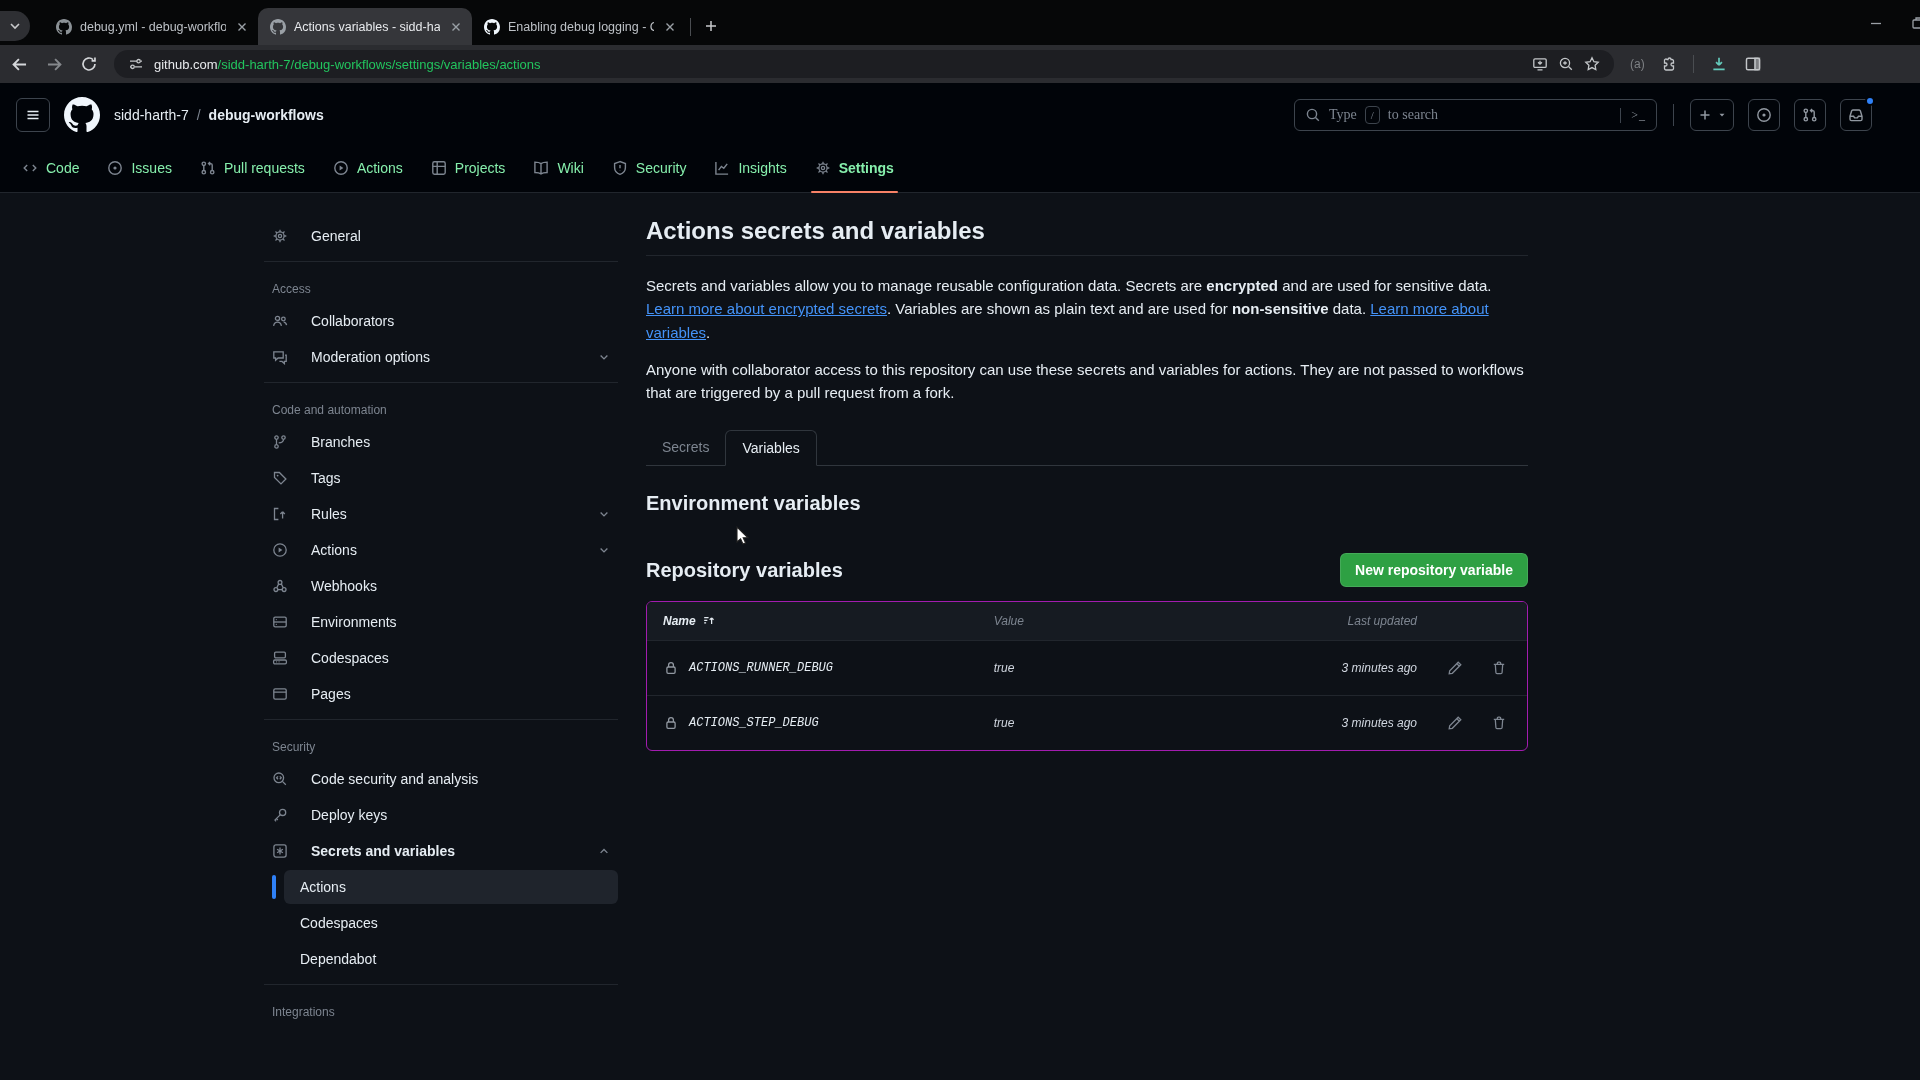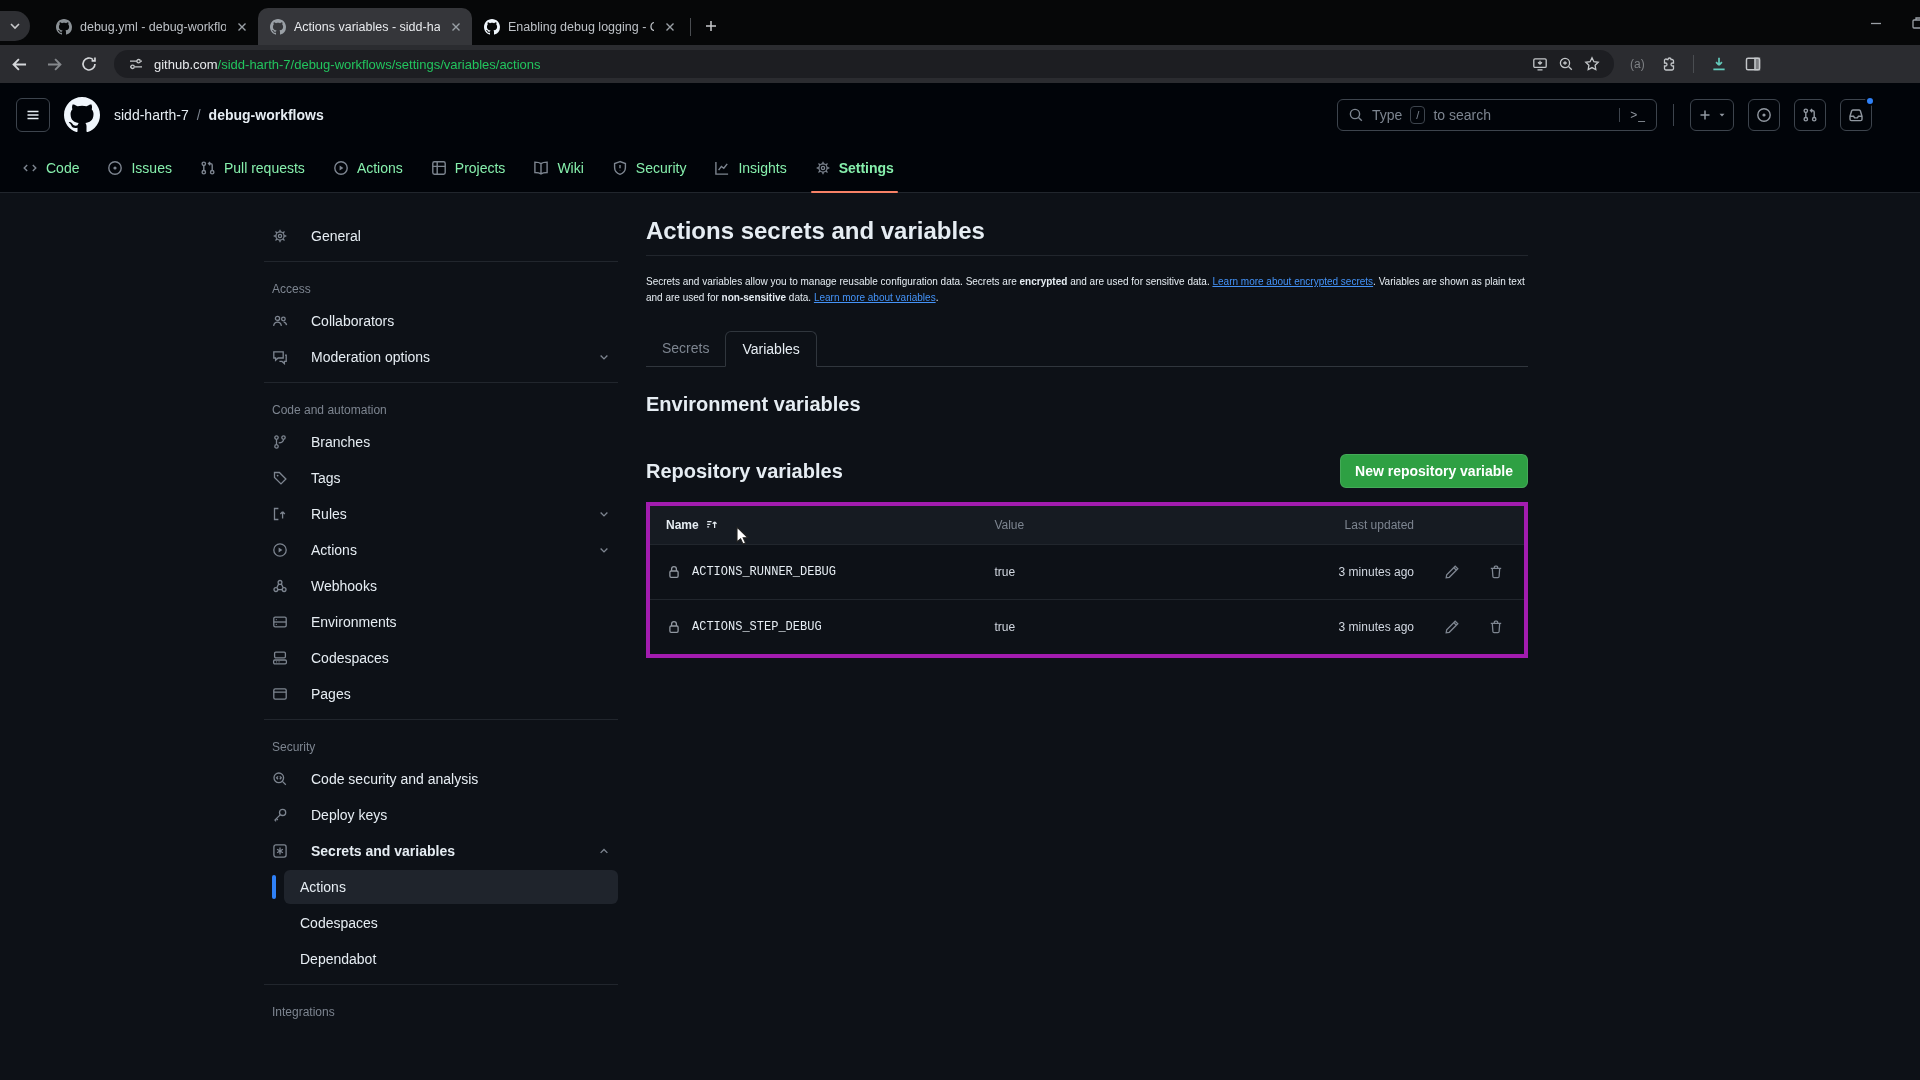--- a/index.html
+++ b/index.html
@@ -42,22 +42,22 @@
 
   
   .ghheader { background:#010409; padding:14px 16px 10px; display:flex; align-items:center; gap:14px; }
   .hambtn { width:34px; height:34px; border:1px solid #3d444d; border-radius:6px; display:flex; align-items:center;
             justify-content:center; color:#e6edf3; }
   .octo { color:#f0f6fc; }
   .crumb { font-size:14px; display:flex; align-items:center; gap:8px; }
   .crumb .sep { color:#7d8590; }
   .crumb .repo { font-weight:700; }
   .ghspacer { flex:1; }
-  .searchbox { width:320px; height:32px; border:1px solid #3d444d; border-radius:6px; display:flex; align-items:center;
-               gap:8px; padding:0 10px; color:#7d8590; font-size:14px; }
+  .searchbox { width:363px; height:32px; border:1px solid #3d444d; border-radius:6px; display:flex; align-items:center;
+               gap:8px; padding:0 10px; color:#7d8590; font-size:14px;font-family:Liberation Serif, serif; }
   .keycap { border:1px solid #3d444d; border-radius:4px; font-size:11px; padding:0 5px; line-height:16px; }
   .copilot { margin-left:auto; border-left:1px solid #3d444d; padding-left:10px; font-size:12px; letter-spacing:1px; color:#9198a1; }
   .vsep { width:1px; height:22px; background:#3d444d; margin:0 2px; }
   .hbtn { height:32px; min-width:32px; border:1px solid #3d444d; border-radius:6px; display:flex; align-items:center;
           justify-content:center; gap:4px; color:#9198a1; padding:0 6px; position:relative; }
   .dot { position:absolute; top:-4px; right:-4px; width:10px; height:10px; border-radius:50%; background:#2f81f7; border:2px solid #010409; }
   .avatar-clip { width:16px; height:34px; overflow:hidden; margin-left:2px; }
   .avatar-clip .circ { width:32px; height:32px; border-radius:50%; background:#444c56; }
 
   
@@ -81,37 +81,37 @@
   .s-div { border-top:1px solid #21262d; margin:8px 0; }
   .s-sub { margin-left:20px; height:34px; margin-top:2px; margin-bottom:2px; display:flex; align-items:center;
            padding:0 16px; font-size:14px; border-radius:6px; position:relative; }
   .s-sub.selected { background:#1f242c; }
   .s-sub.selected::before { content:""; position:absolute; left:-12px; top:50%; transform:translateY(-50%);
            width:4px; height:24px; border-radius:2px; background:#2f81f7; }
 
   
   .page-title { font-size:24px; font-weight:600; margin:0 0 10px; }
   .title-div { border-bottom:1px solid #21262d; margin-bottom:18px; }
-  .para { font-size:10px; line-height:1.55; margin:0 0 14px; }
+  .para { font-size:15px; line-height:1.55; margin:0 0 14px; }
   .para b { font-weight:700; }
   .lnk { color:#4493f8; text-decoration:underline; }
   .tabnav { display:flex; border-bottom:1px solid #30363d; margin-top:26px; }
   .tn-tab { padding:9px 16px; font-size:14px; color:#7d8590; }
   .tn-tab.active { color:#e6edf3; background:#0d1117; border:1px solid #30363d; border-bottom:1px solid #0d1117;
                    border-radius:6px 6px 0 0; margin-bottom:-1px; }
   .sec-h { font-size:20px; font-weight:600; margin:26px 0 14px; }
   .empty-box { border:1px solid #30363d; border-radius:6px; text-align:center; padding:42px 0 46px; }
   .empty-text { color:#9198a1; font-size:14px; }
   .btn { display:inline-block; margin-top:20px; background:#262c36; color:#c9d1d9; border:1px solid rgba(240,246,252,.12);
          border-radius:6px; font-size:14px; font-weight:700; padding:7px 16px; }
   .repo-head { display:flex; justify-content:space-between; align-items:center; margin-top:38px; margin-bottom:14px; }
   .repo-head .sec-h { margin:0; }
   .btn-green { background:#2ea043; color:#ffffff; border:1px solid rgba(240,246,252,.12); border-radius:6px;
                font-size:14px; font-weight:700; padding:8px 14px; }
-  .vtable { border:4px solid #a21caf; border-radius:0; overflow:hidden; }
+  .vtable { border:1px solid #a21caf; border-radius:6px; overflow:hidden;font-style:italic; }
   .vhead { display:grid; grid-template-columns:39% 30% 1fr 90px; align-items:center; background:#161b22; height:38px;
            padding:0 16px; font-size:12px; color:#7d8590; }
   .vhead .h-name { color:#e6edf3; font-weight:700; display:flex; align-items:center; gap:6px; }
   .vhead .h-upd { text-align:right; padding-right:4px; }
   .vrow { display:grid; grid-template-columns:39% 30% 1fr 90px; align-items:center; height:55px; padding:0 16px;
           border-top:1px solid #21262d; font-size:12px; color:#d1d7e0; }
   .c-name { display:flex; align-items:center; gap:10px; color:#e6edf3;
             font-family:"Liberation Mono","DejaVu Sans Mono",monospace; font-size:12px; }
   .c-name .ico { color:#9198a1; }
   .c-upd { text-align:right; padding-right:4px; }
@@ -605,20 +605,21 @@
     </div>
     <div class="s-div"></div>
     <div class="s-label">Integrations</div>
   </div>
 
   <div class="mainCol">
     <h1 class="page-title">Actions secrets and variables</h1>
     <div class="title-div"></div>
 
     <p class="para"><span>Secrets and variables allow you to manage reusable configuration data. Secrets are </span><b>encrypted</b><span> and are used for sensitive data. </span><span class="lnk">Learn more about encrypted secrets</span><span>. Variables are shown as plain text and are used for </span><b>non-sensitive</b><span> data. </span><span class="lnk">Learn more about variables</span><span>.</span></p>
+    <p class="para">Anyone with collaborator access to this repository can use these secrets and variables for actions. They are not passed to workflows that are triggered by a pull request from a fork.</p>
 
     <div class="tabnav">
       <div class="tn-tab">Secrets</div>
       <div class="tn-tab active">Variables</div>
     </div>
 
     <div class="sec-h">Environment variables</div>
 
     <div class="repo-head">
       <div class="sec-h">Repository variables</div>

